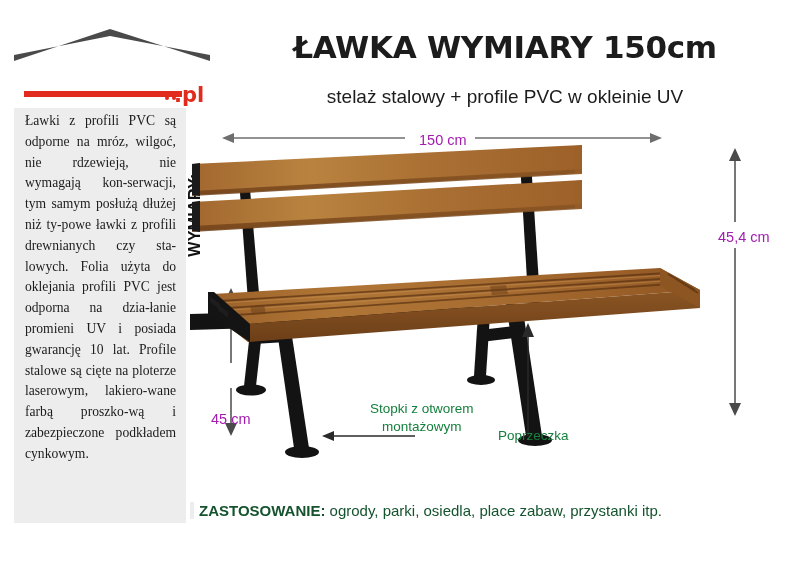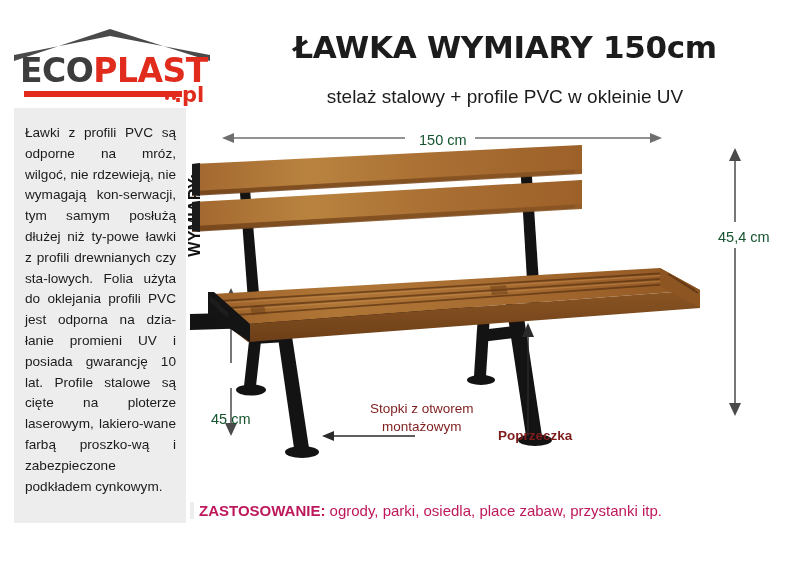--- a/index.html
+++ b/index.html
@@ -57,27 +57,28 @@
     text-align: center;
     font-size: 19px; color: #1c1c1c; font-weight: 500;
   }
 
   
   #desc {
     position: absolute; left: 14px; top: 108px;
     width: 172px; height: 415px;
     background: #ededed;
     box-sizing: border-box;
-    padding: 15px 10px 8px 11px;
+    padding: 3px 10px 8px 11px;
     font-size: 13.6px;
     line-height: 1.53;
     text-align: justify;
     text-justify: inter-word;
     hyphens: manual;
     color: #1b1b1b;
+    font-family: Liberation Serif, serif;
   }
 
   
   #wymiary {
     position: absolute; left: 186px; top: 150px;
     width: 130px;
     transform-origin: left top;
     transform: rotate(-90deg) translate(-130px, 0);
     font-size: 16px; font-weight: bold; letter-spacing: 0.3px;
     color: #111; text-align: center;
@@ -86,58 +87,55 @@
   
   #figure {
     position: absolute; left: 190px; top: 118px;
     width: 600px; height: 355px;
   }
   #figure svg { display:block; }
 
   
   .dimlabel {
     position: absolute;
-    font-size: 14.5px; color: #14532d; white-space: nowrap;
+    font-size: 14.5px; color: #a21caf; white-space: nowrap;
     font-family: "Liberation Sans", sans-serif;
   }
   #dim150  { left: 419px; top: 132px; }
   #dim735  { left: 718px; top: 229px; }
   #dim45   { left: 211px; top: 372px; margin-top: 39px; }
 
   
   .callout {
-    position: absolute; font-size: 13.5px; color: #7f1d1d;
+    position: absolute; font-size: 13.5px; color: #15803d;
     text-align: center; line-height: 1.3; white-space: nowrap;
   }
   #callout-stopki { left: 370px; top: 400px; }
-  #callout-poprz  { left: 498px; top: 427px; font-weight: bold; }
+  #callout-poprz  { left: 498px; top: 427px; }
 
   
   #apply {
     position: absolute; left: 190px; top: 502px;
     width: 600px; height: 26px;
-    font-size: 15px; color: #be185d;
+    font-size: 15px; color: #14532d;
     white-space: nowrap;
   }
   #apply .bar {
     display: inline-block; width: 4px; height: 17px;
     background: #ededed; vertical-align: -3px; margin-right: 5px;
   }
   #apply b { font-weight: bold; }
 </style>
 </head>
 <body>
 
 <div id="logo">
   <svg class="roof" viewBox="0 0 196 34">
     <polygon points="0,33 96,1 196,33 196,27 96,8 0,27" fill="#4a4a4a"></polygon>
   </svg>
-  <div class="wordmark">
-    <span class="eco">ECO</span><span class="plast">PLAST</span>
-  </div>
   <div class="underbar"></div>
   <div class="dot1"></div>
   <div class="dot2"></div>
   <div class="pl">.pl</div>
 </div>
 
 <div id="title">ŁAWKA WYMIARY 150cm</div>
 <div id="subtitle">stelaż stalowy + profile PVC w okleinie UV</div>
 
 <div id="desc">Ławki z profili PVC są odporne na mróz, wilgoć, nie rdzewieją, nie wymagają kon-serwacji, tym samym posłużą dłużej niż ty-powe ławki z profili drewnianych czy sta-lowych. Folia użyta do oklejania profili PVC jest odporna na dzia-łanie promieni UV i posiada gwarancję 10 lat. Profile stalowe są cięte na ploterze laserowym, lakiero-wane farbą proszko-wą i zabezpieczone podkładem cynkowym.</div>

